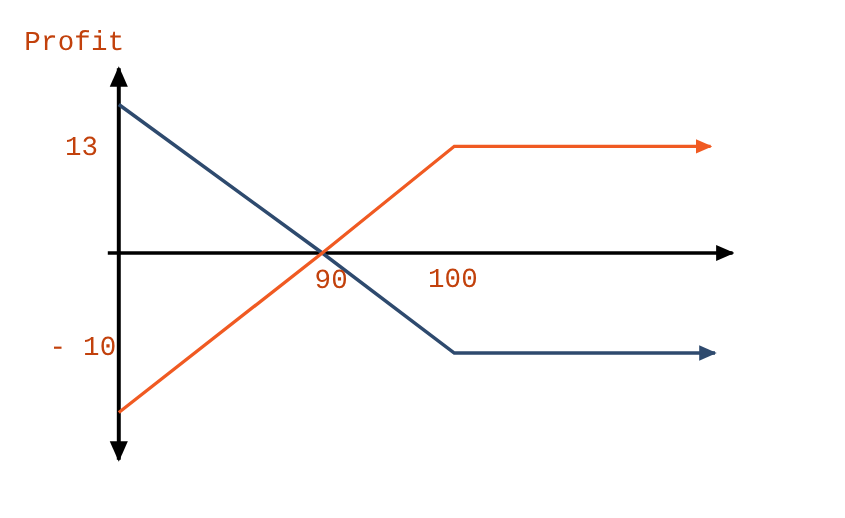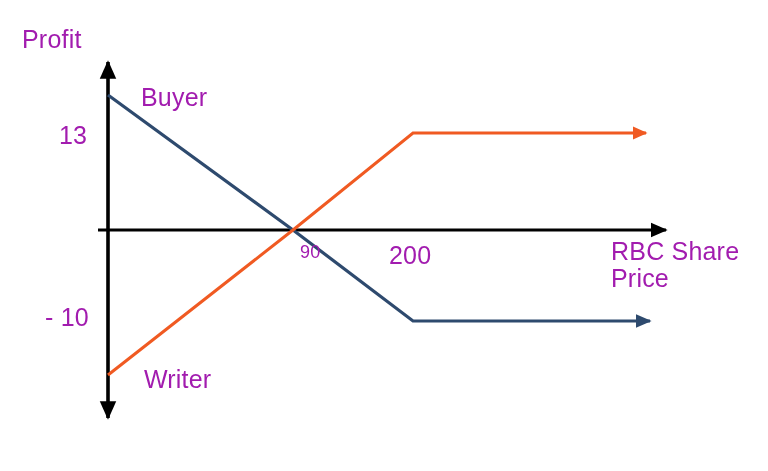--- a/index.html
+++ b/index.html
@@ -26,30 +26,31 @@
     left: 0;
     top: 0;
     width: 768px;
     height: 471px;
     display: block;
   }
   .lbl {
     position: absolute;
     white-space: pre;
     line-height: 1.06;
-    font-family: Liberation Sans, sans-serif;
-    color: #a21caf;
+    font-family: Liberation Mono, monospace;
+    color: #c2410c;
     letter-spacing: 0.2px;
+    text-align: right;
   }
   #label-profit      { left: 22px;  top: 26px;  font-size: 25px; }
   #label-buyer       { left: 141px; top: 84px;  font-size: 25px; }
   #label-writer      { left: 144px; top: 366px; font-size: 25px; }
   #label-y-pos-10    { left: 59px;  top: 122px; font-size: 25px; }
   #label-y-neg-10    { left: 45px;  top: 304px; font-size: 25px; }
-  #label-x-90        { left: 300px; top: 243px; font-size: 18px; }
+  #label-x-90        { left: 286px; top: 243px; font-size: 25px; }
   #label-x-100       { left: 389px; top: 242px; font-size: 25px; }
   #label-axis-x      { left: 611px; top: 238px; font-size: 25px; }
   #label-axis-x .l2  { display: block; }
 </style>
 </head>
 <body>
 
 <div id="canvas-wrap">
 
   <svg id="chart-svg" viewBox="0 0 768 471" xmlns="http://www.w3.org/2000/svg">
@@ -70,27 +71,24 @@
 
     <line x1="98" y1="230" x2="666" y2="230" stroke="#000000" stroke-width="3.2" marker-end="url(#arrow-black)"></line>
 
     <polyline points="108,95 293,230 413,321 650,321" fill="none" stroke="#2e4a6e" stroke-width="3.2" stroke-linejoin="miter" stroke-linecap="butt" marker-end="url(#arrow-blue)"></polyline>
 
     <polyline points="108,375 293,230 413,133 646,133" fill="none" stroke="#f05a22" stroke-width="3.0" stroke-linejoin="miter" stroke-linecap="butt" marker-end="url(#arrow-orange)"></polyline>
   </svg>
 
   <div class="lbl" id="label-profit">Profit</div>
 
-  <div class="lbl" id="label-buyer">Buyer</div>
 
-  <div class="lbl" id="label-writer">Writer</div>
 
   <div class="lbl" id="label-y-pos-10">13</div>
 
   <div class="lbl" id="label-y-neg-10">- 10</div>
 
   <div class="lbl" id="label-x-90">90</div>
 
-  <div class="lbl" id="label-x-100">200</div>
+  <div class="lbl" id="label-x-100">100</div>
 
-  <div class="lbl" id="label-axis-x"><span class="l1">RBC Share</span><span class="l2">Price</span></div>
 
 </div>
 
 </body></html>

